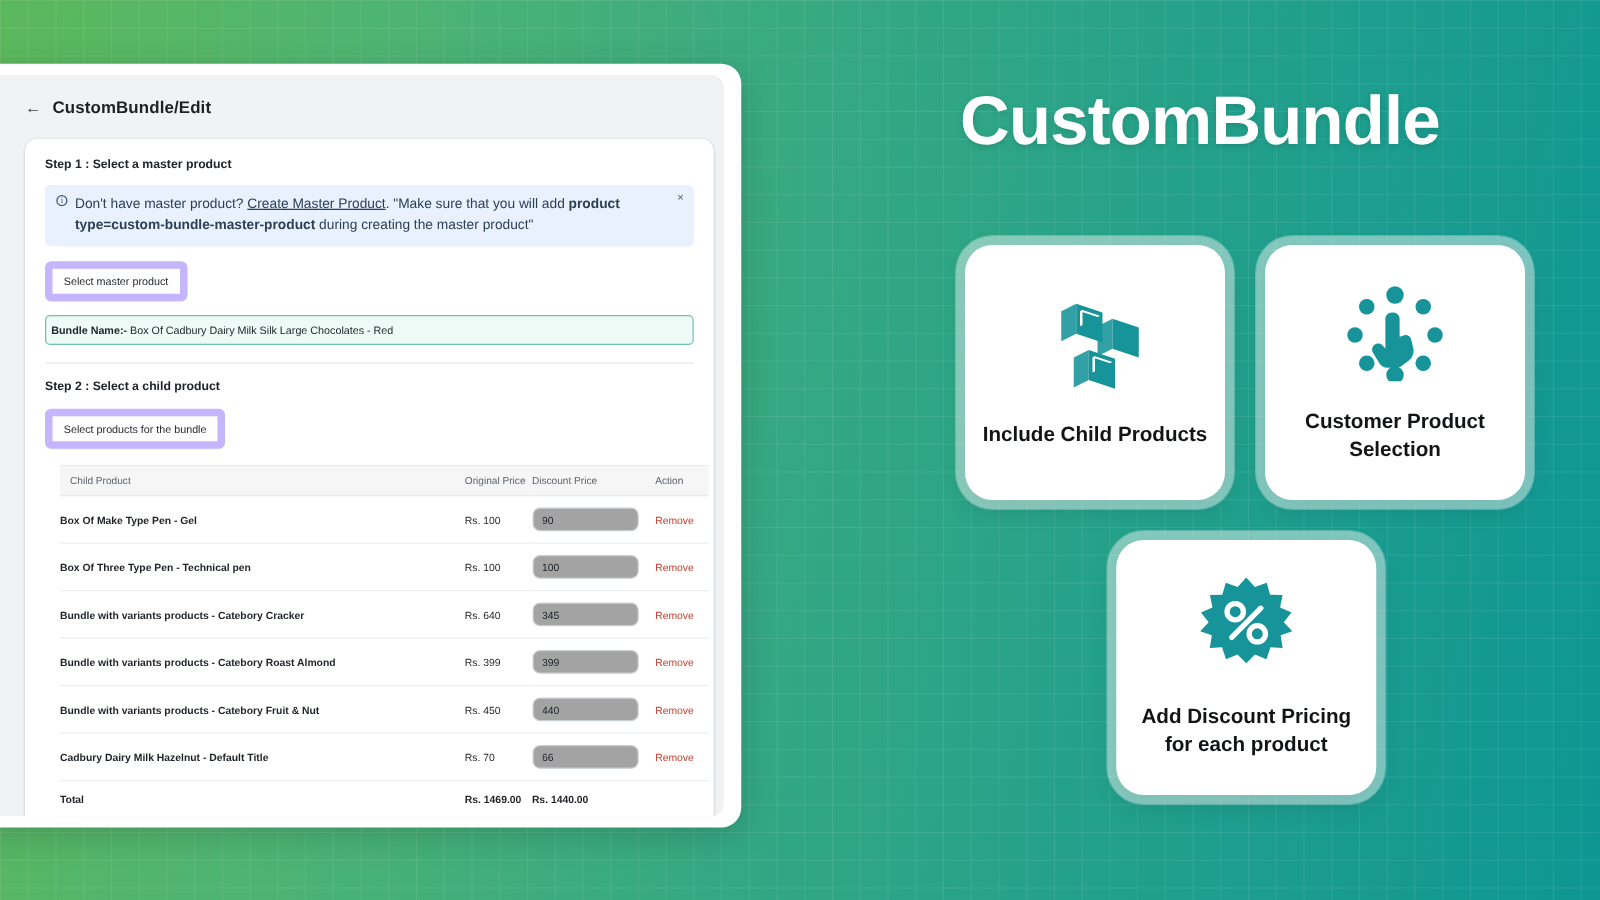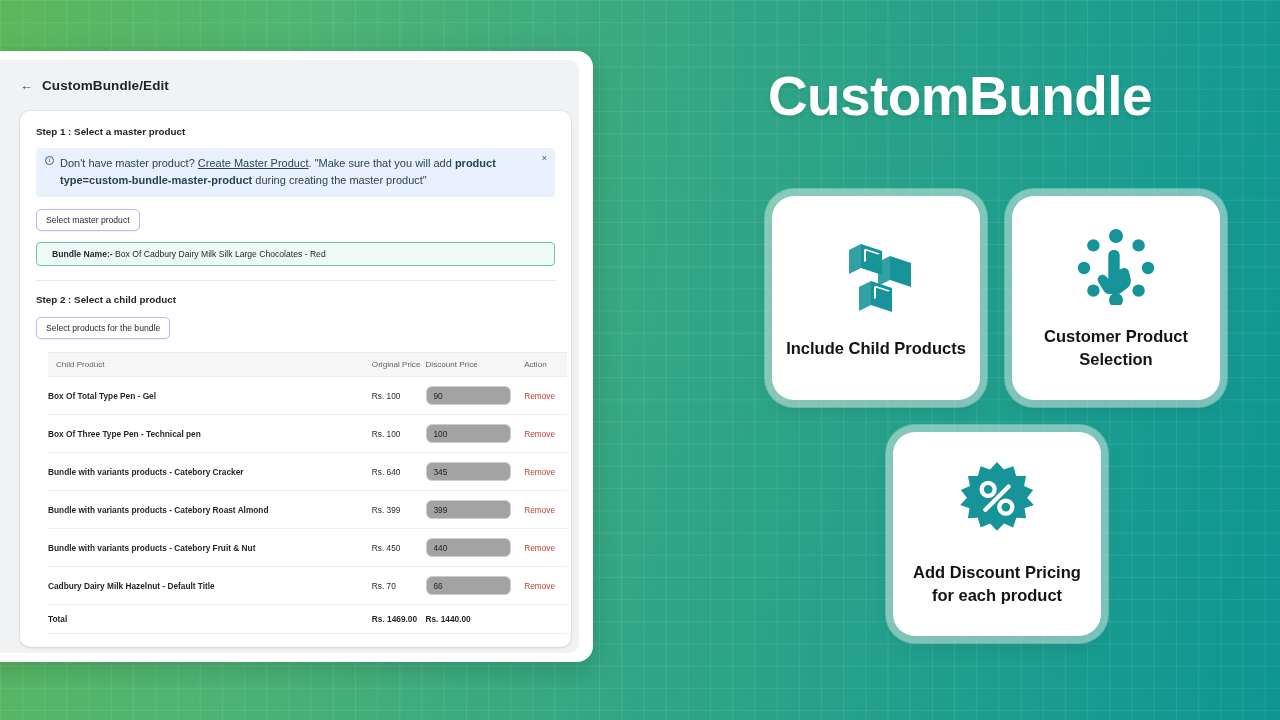--- a/index.html
+++ b/index.html
@@ -94,35 +94,35 @@
   #banner-close {
     position: absolute; right: 8px; top: 6px;
     font-size: 9px; color: #45566c; cursor: pointer; line-height: 1;
   }
 
   
   .light-btn {
     display: inline-block;
     margin-top: 12px;
     background: #fefefe;
-    border: 1px solid #c4b5fd;
+    border: 6px solid #c4b5fd;
     border-radius: 5px;
     padding: 5px 9px;
     font-size: 8.6px; color: #272b30;
     box-shadow: 0 1px 0 rgba(0,0,0,0.045);
     cursor: pointer;
   }
 
   
   #bundle-name-field {
     margin-top: 11px;
     background: #eefaf6;
     border: 1px solid #6fc3b5;
     border-radius: 4px;
-    padding: 6px 15px;
+    padding: 6px 4px;
     font-size: 8.6px; color: #24282d;
   }
   #bundle-name-field .lbl { font-weight: bold; }
 
   hr.sep {
     border: 0; border-top: 1px solid #e5e7ea;
     margin: 14px 0 13px 0;
   }
 
   
@@ -247,21 +247,21 @@
           <thead>
             <tr>
               <th>Child Product</th>
               <th>Original Price</th>
               <th>Discount Price</th>
               <th>Action</th>
             </tr>
           </thead>
           <tbody id="table-body">
               <tr>
-                <td class="c-name">Box Of Total Type Pen - Gel</td>
+                <td class="c-name">Box Of Make Type Pen - Gel</td>
                 <td class="c-orig">Rs. 100</td>
                 <td class="c-disc"><input class="price-input" type="text" value="90" style=""></td>
                 <td class="c-act"><span class="remove-link">Remove</span></td>
               </tr>
               <tr>
                 <td class="c-name">Box Of Three Type Pen - Technical pen</td>
                 <td class="c-orig">Rs. 100</td>
                 <td class="c-disc"><input class="price-input" type="text" value="100" style=""></td>
                 <td class="c-act"><span class="remove-link">Remove</span></td>
               </tr>

